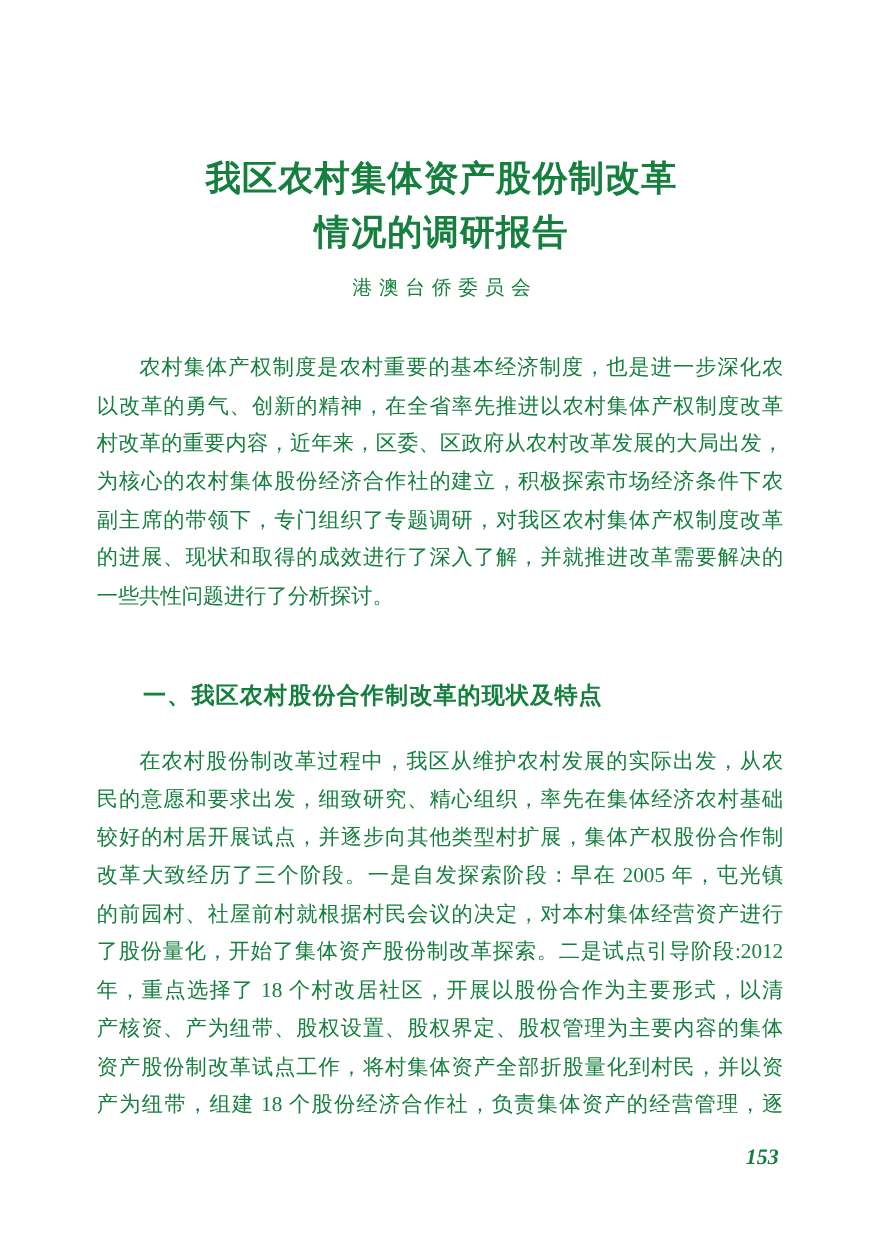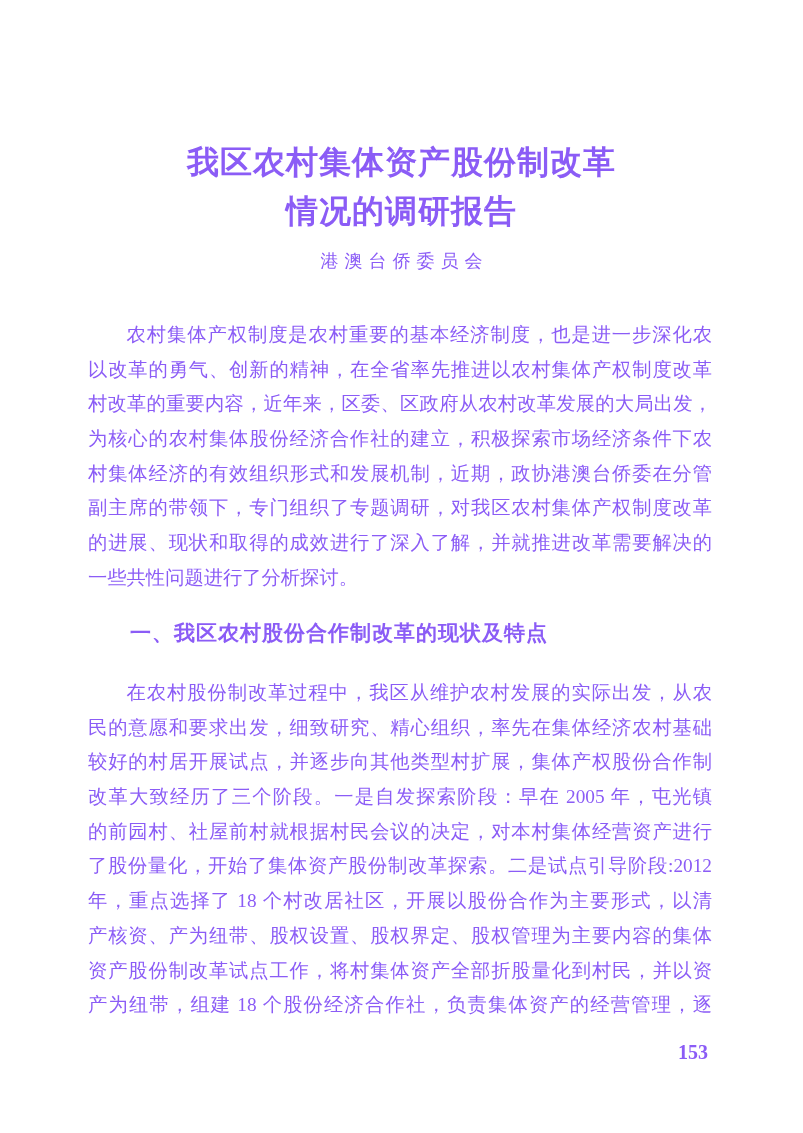--- a/index.html
+++ b/index.html
@@ -6,21 +6,21 @@
     margin: 0;
     padding: 0;
     background: #e8e8e8;
   }
   .page {
     position: relative;
     width: 803px;
     height: 1133px;
     margin: 0 auto;
     background: #ffffff;
-    color: #8b5cf6;
+    color: #15803d;
     overflow: hidden;
   }
   .doc-title {
     position: absolute;
     left: 0;
     top: 138px;
     width: 803px;
     text-align: center;
     font-family: "Liberation Sans", sans-serif;
     font-weight: bold;
@@ -70,20 +70,21 @@
     line-height: 34px;
     text-indent: 2em;
     letter-spacing: 1px;
   }
   .page-number {
     position: absolute;
     left: 678px;
     top: 1040px;
     font-family: "Liberation Serif", serif;
     font-weight: bold;
+    font-style: italic;
     font-size: 20px;
     line-height: 24px;
   }
 </style>
 </head>
 <body>
 
 <div class="page">
 
   <div class="doc-title">
@@ -91,21 +92,20 @@
     <div>情况的调研报告</div>
   </div>
 
   <div class="subtitle">港澳台侨委员会</div>
 
   <div class="para" id="para1">
     <div class="line indent">农村集体产权制度是农村重要的基本经济制度，也是进一步深化农</div>
     <div class="line">以改革的勇气、创新的精神，在全省率先推进以农村集体产权制度改革</div>
     <div class="line">村改革的重要内容，近年来，区委、区政府从农村改革发展的大局出发，</div>
     <div class="line">为核心的农村集体股份经济合作社的建立，积极探索市场经济条件下农</div>
-    <div class="line">村集体经济的有效组织形式和发展机制，近期，政协港澳台侨委在分管</div>
     <div class="line">副主席的带领下，专门组织了专题调研，对我区农村集体产权制度改革</div>
     <div class="line">的进展、现状和取得的成效进行了深入了解，并就推进改革需要解决的</div>
     <div class="line short">一些共性问题进行了分析探讨。</div>
   </div>
 
   <div class="section-heading">一、我区农村股份合作制改革的现状及特点</div>
 
   <div class="para" id="para2">
     <div class="line indent">在农村股份制改革过程中，我区从维护农村发展的实际出发，从农</div>
     <div class="line">民的意愿和要求出发，细致研究、精心组织，率先在集体经济农村基础</div>

